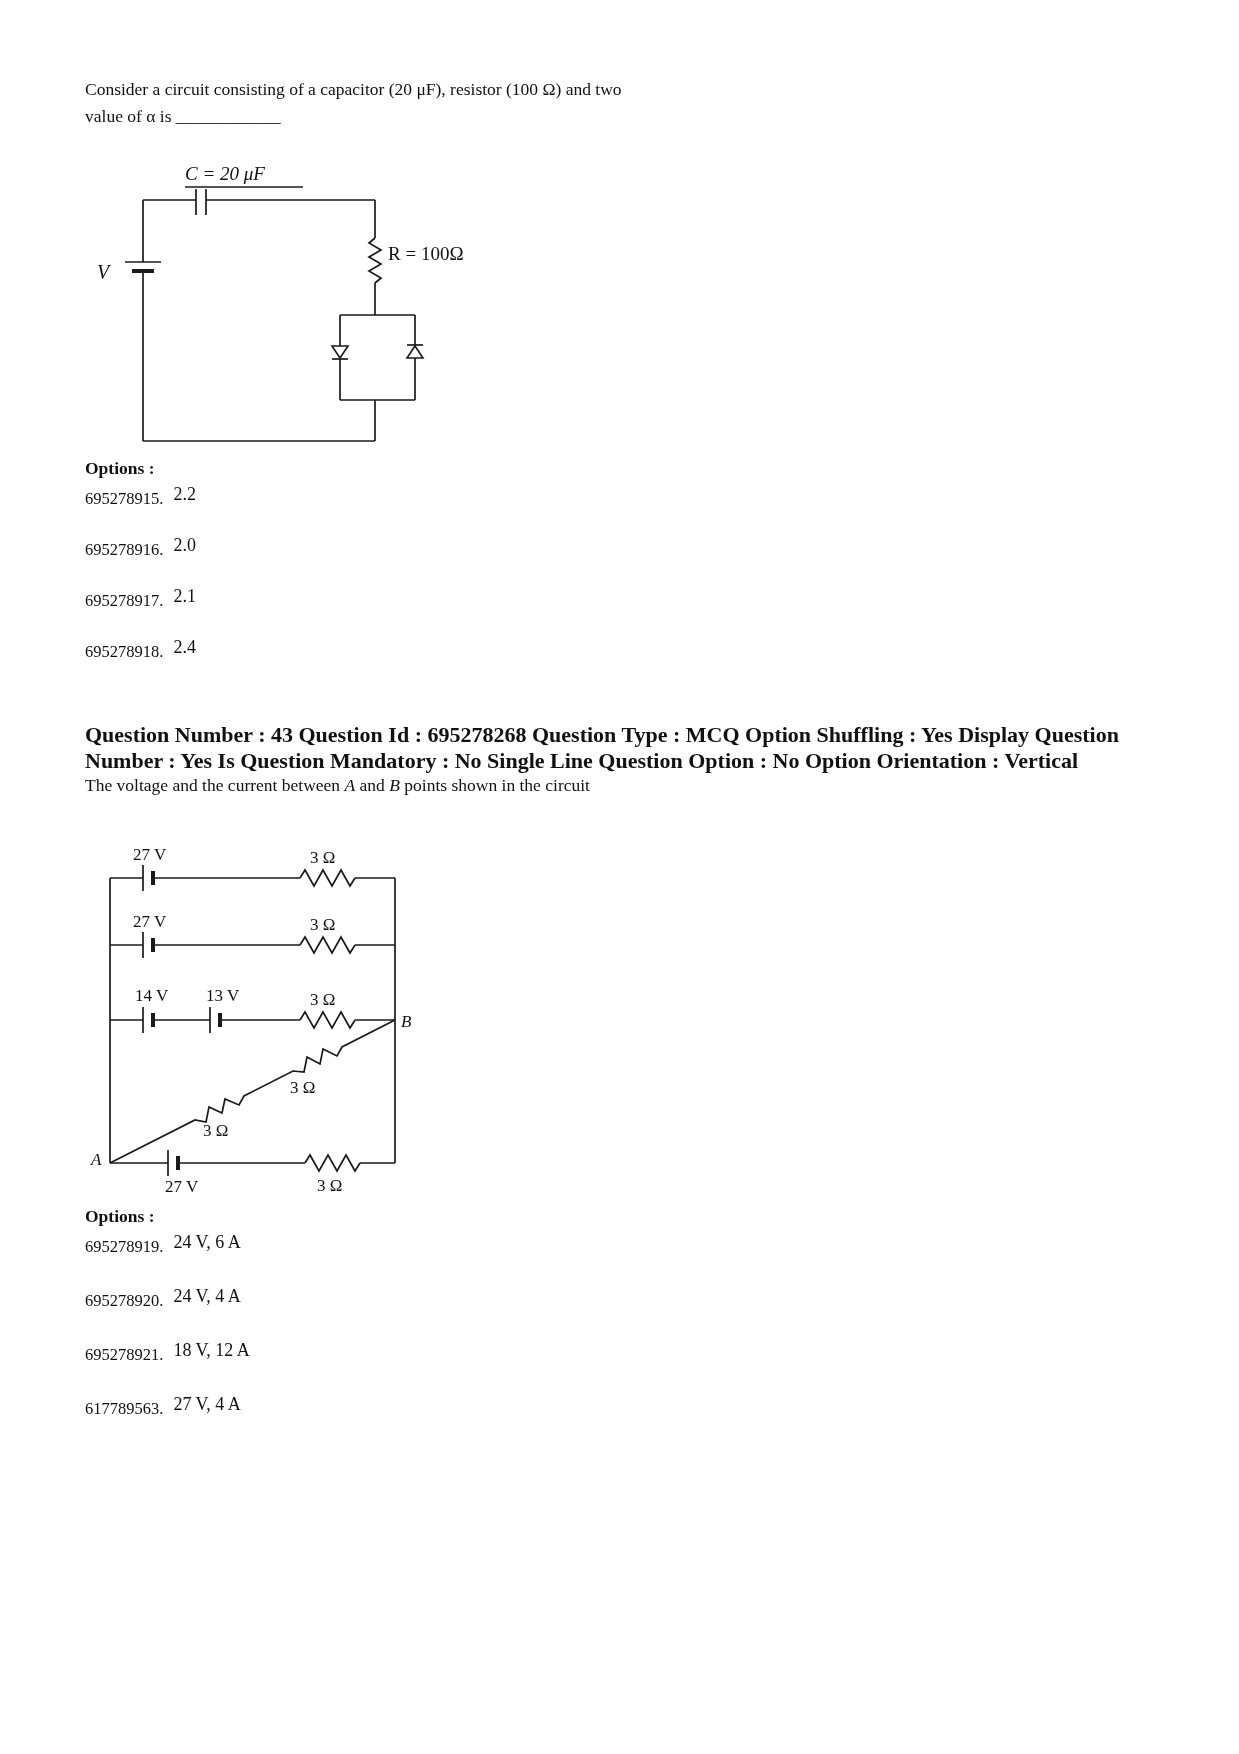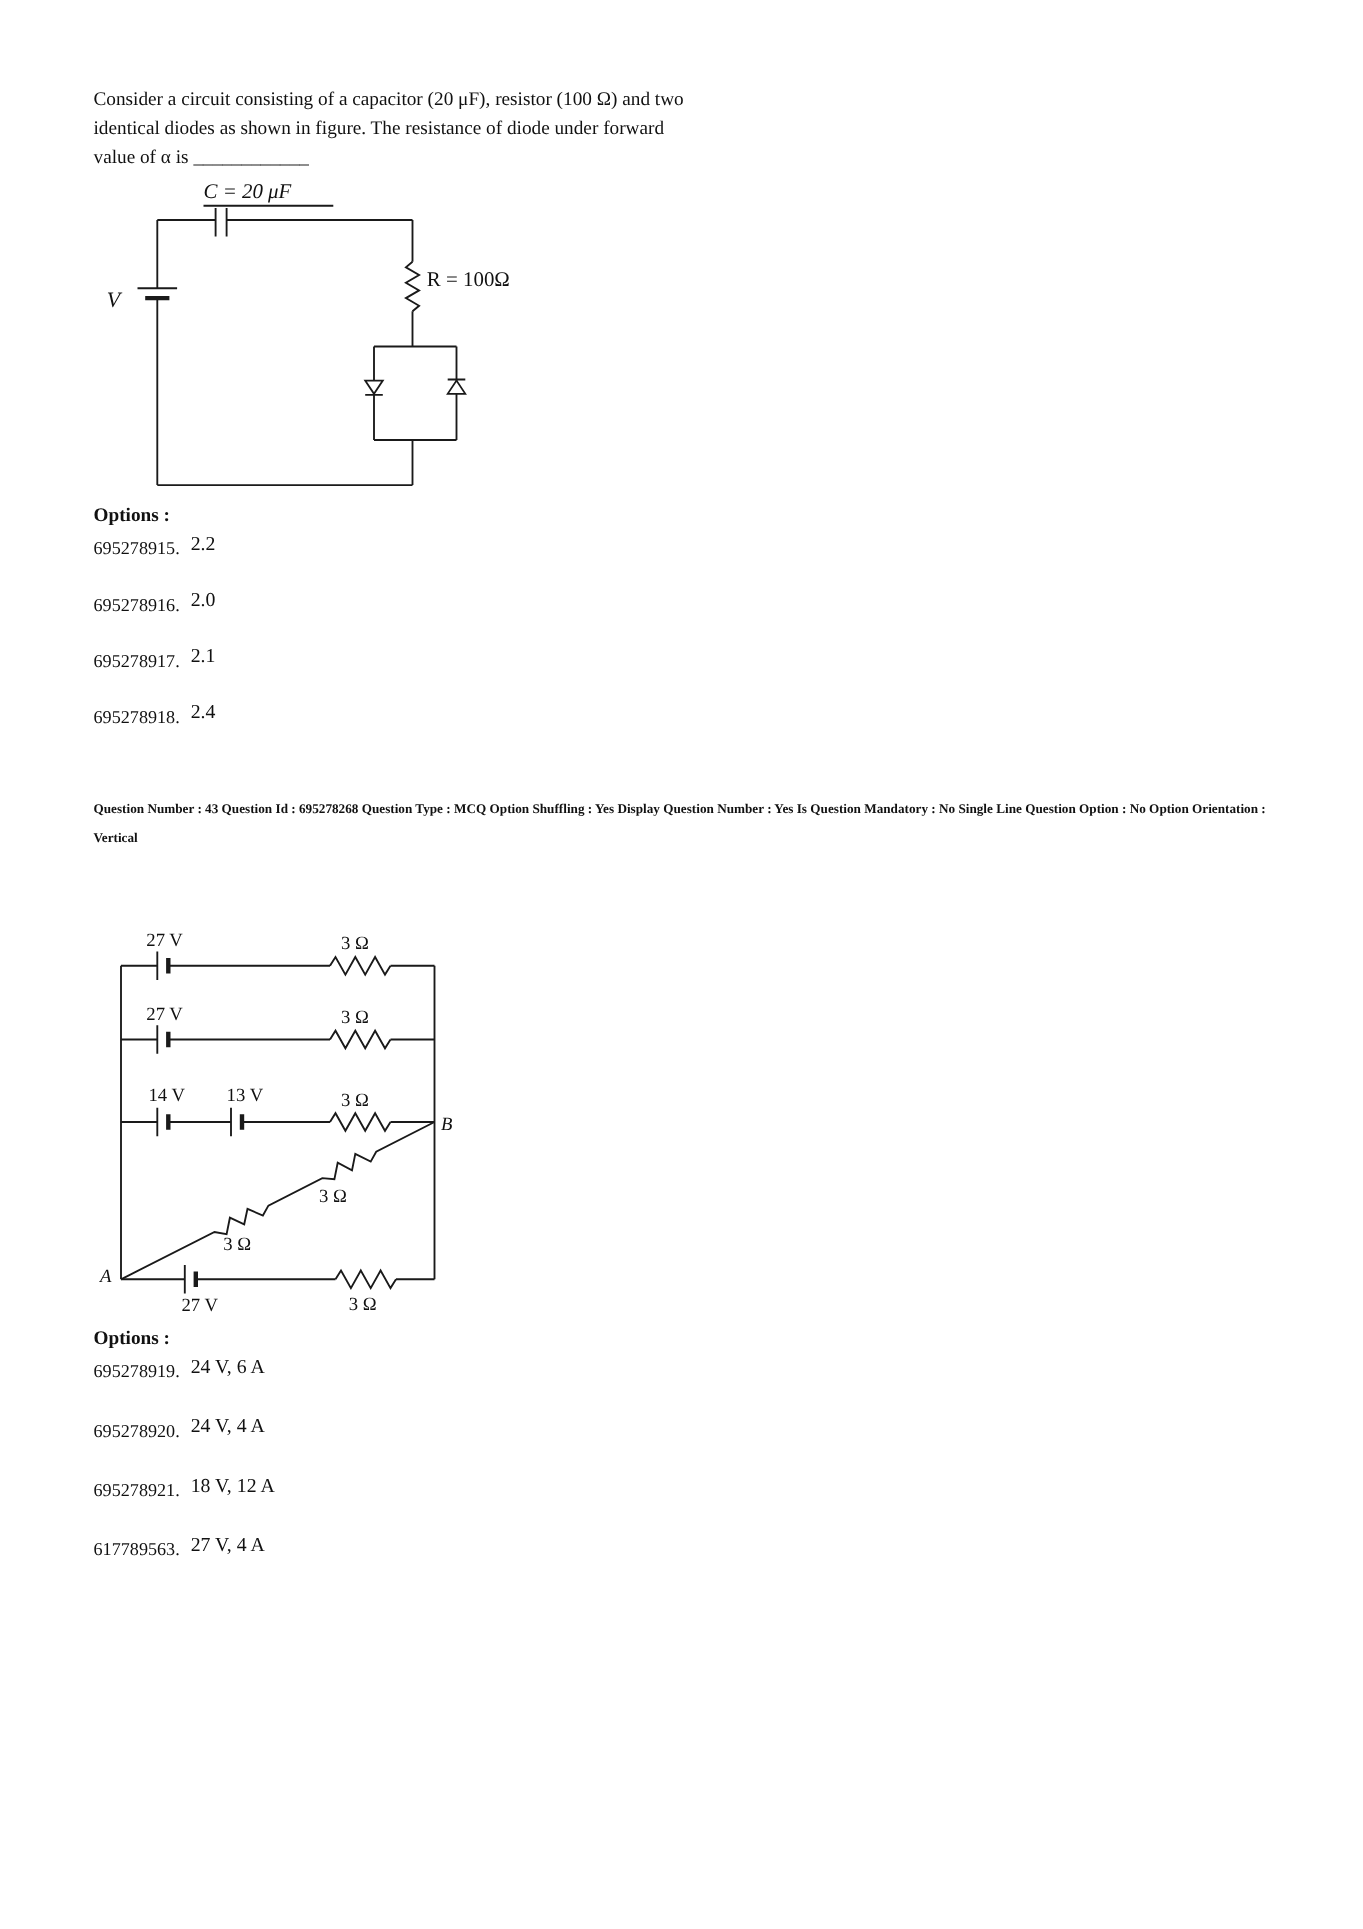--- a/index.html
+++ b/index.html
@@ -5,40 +5,39 @@
   html,body{margin:0;padding:0;}
   body{
     width:1239px;height:1754px;position:relative;
     background:#ffffff;color:#111;
     font-family:"Liberation Serif", serif;
   }
   .abs{position:absolute;}
   .qtext{font-size:17.5px;line-height:26.5px;}
   .qtext sup{font-size:12px;line-height:0;vertical-align:super;}
   .var{font-style:italic;}
-  .q2-header{font-weight:bold;font-size:12px;line-height:26px;width:1085px;}
+  .q2-header{font-weight:bold;font-size:22px;line-height:26px;width:1085px;}
   .options .title{font-weight:bold;font-size:17.5px;margin-bottom:9px;}
   .opt-row{font-size:16.5px;}
   .opt-row .val{font-size:18px;margin-left:10px;position:relative;top:-4px;text-align:right;}
   .options-q1 .opt-row{margin-bottom:30px;}
   .options-q2 .opt-row{margin-bottom:33px;}
   svg text{font-family:"Liberation Serif", serif;fill:#111;}
   svg .wire{stroke:#1a1a1a;stroke-width:1.7;fill:none;}
   svg .plate-long{stroke:#1a1a1a;stroke-width:1.7;fill:none;}
   svg .plate-short{stroke:#1a1a1a;stroke-width:4;fill:none;}
   svg .diode-tri{fill:#ffffff;stroke:#1a1a1a;stroke-width:1.6;}
 </style>
 </head>
 <body>
 
 <div>
 
   <div class="abs qtext" style="left:85px;top:52px;width:700px;margin-top:24px;">
     <div>Consider a circuit consisting of a capacitor (20 μF), resistor (100 Ω) and two</div>
-    <div>identical diodes as shown in figure. The resistance of diode under forward</div>
     <div>value of α is ____________</div>
   </div>
 
   <svg class="abs" style="left:85px;top:158px;" width="430" height="300" viewBox="0 0 430 300">
 
     <text x="100" y="22" font-size="19" font-style="italic">C = 20 μF</text>
     <path class="wire" d="M100,29 H218"></path>
 
     <path class="wire" d="M58,42 H111 M121,42 H290"></path>
     <path class="plate-long" d="M111,31 V57 M121,31 V57"></path>
@@ -66,20 +65,21 @@
     <div class="title">Options :</div>
     <div class="opt-row"><span class="id">695278915.</span><span class="val">2.2</span></div>
     <div class="opt-row"><span class="id">695278916.</span><span class="val">2.0</span></div>
     <div class="opt-row"><span class="id">695278917.</span><span class="val">2.1</span></div>
     <div class="opt-row"><span class="id">695278918.</span><span class="val">2.4</span></div>
   </div>
 
   <div class="abs q2-header" style="left:85px;top:722px;">Question Number : 43 Question Id : 695278268 Question Type : MCQ Option Shuffling : Yes Display Question Number : Yes Is Question Mandatory : No Single Line Question Option : No Option Orientation : Vertical</div>
 
   <div class="abs qtext" style="left:85px;top:772px;width:700px;">
+    <div><span>The voltage and the current between </span><span class="var">A</span><span> and </span><span class="var">B</span><span> points shown in the circuit</span></div>
   </div>
 
   <svg class="abs" style="left:85px;top:835px;" width="370" height="380" viewBox="0 0 370 380">
 
     <path class="wire" d="M25,43 V328"></path>
     <path class="wire" d="M310,43 V328"></path>
 
     <path class="wire" d="M25,43 H58 M68,43 H215 M270,43 H310"></path>
     <path class="plate-long" d="M58,30 V56"></path>
     <path class="plate-short" d="M68,36 V50"></path>

